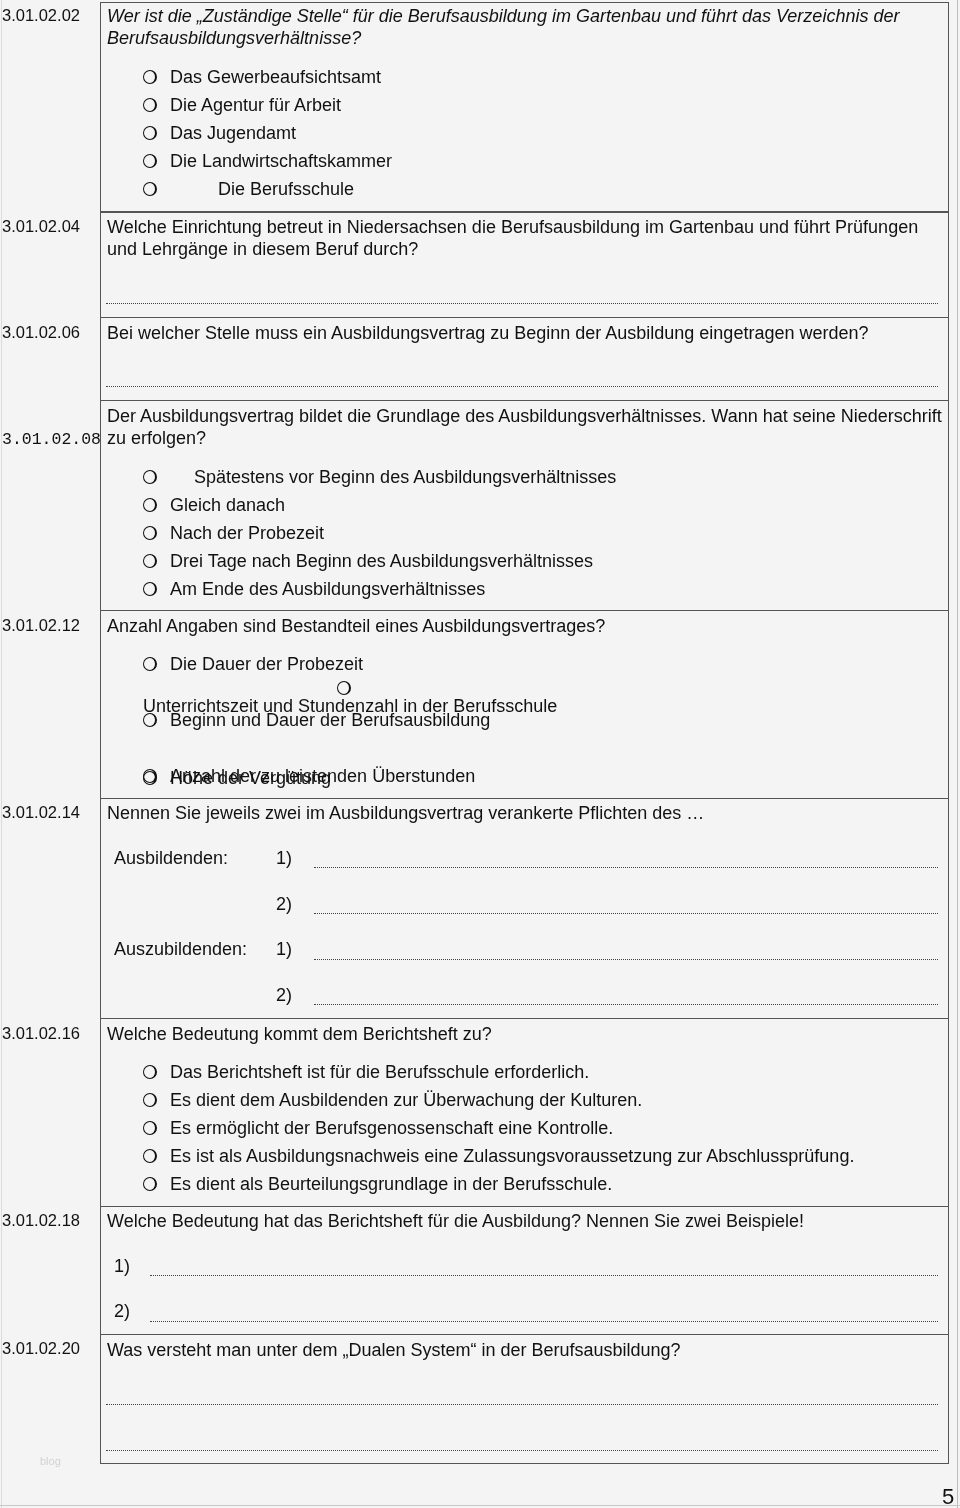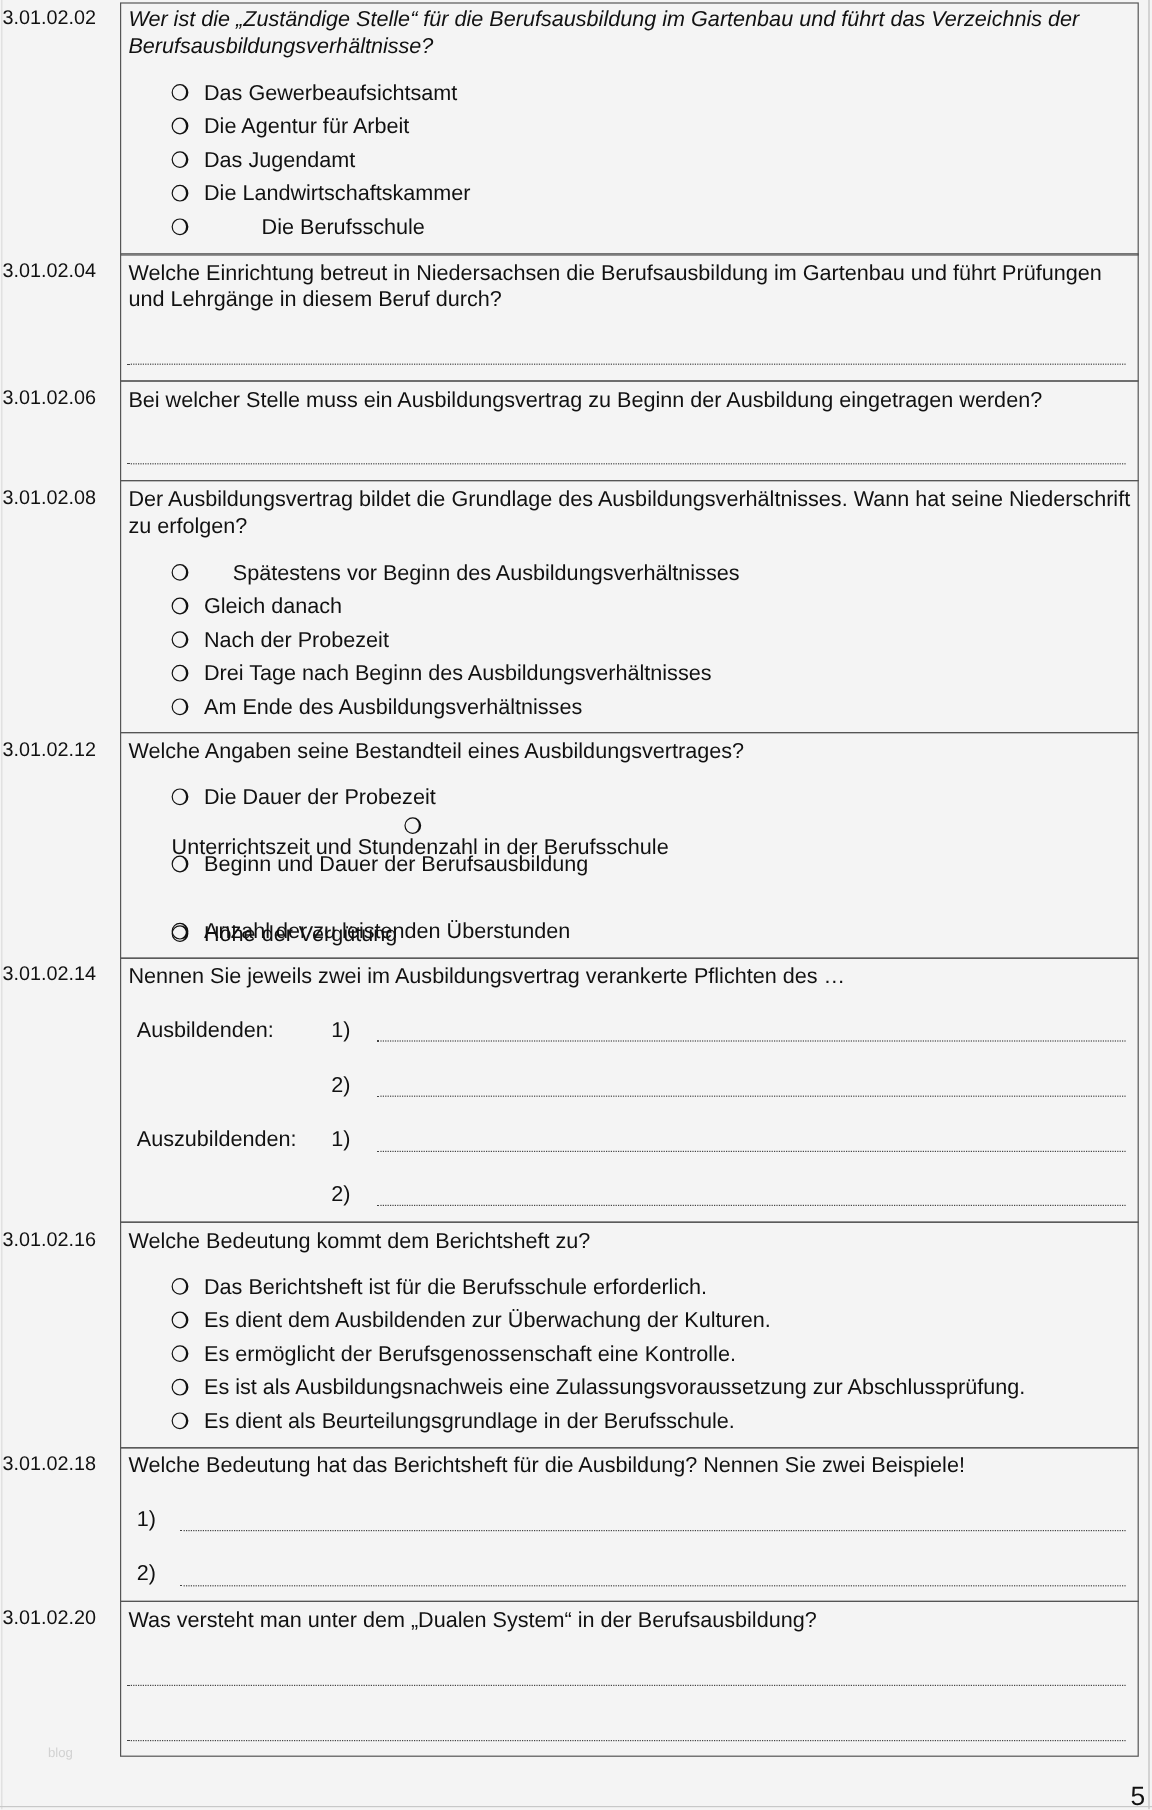--- a/index.html
+++ b/index.html
@@ -57,21 +57,21 @@
 <div class="qid" style="top:217px;">3.01.02.04</div>
 <div class="qtext" style="top:216px;">Welche Einrichtung betreut in Niedersachsen die Berufsausbildung im Gartenbau und führt Prüfungen und Lehrgänge in diesem Beruf durch?</div>
 <div class="dots" style="left:106px;width:832px;top:303px;"></div>
 
 <div class="box" style="top:317px;height:84px;border-top:1.5px solid #555;"></div>
 <div class="qid" style="top:323px;">3.01.02.06</div>
 <div class="qtext" style="top:322px;">Bei welcher Stelle muss ein Ausbildungsvertrag zu Beginn der Ausbildung eingetragen werden?</div>
 <div class="dots" style="left:106px;width:832px;top:386px;"></div>
 
 <div class="box" style="top:400px;height:211px;border-top:1.5px solid #555;"></div>
-<div class="qid" style="top:406px;">3.01.02.08</div>
+<div class="qid" style="top:430px;font-family:Liberation Mono, monospace;">3.01.02.08</div>
 <div class="qtext" style="top:405px;">Der Ausbildungsvertrag bildet die Grundlage des Ausbildungsverhältnisses. Wann hat seine Niederschrift zu erfolgen?</div>
 <div class="opt" style="top:466px;gap:24px;">
     <span class="radio"></span>
     <span>Spätestens vor Beginn des Ausbildungsverhältnisses</span>
   </div>
 <div class="opt" style="top:494px;">
     <span class="radio"></span>
     <span>Gleich danach</span>
   </div>
 <div class="opt" style="top:522px;">
@@ -82,21 +82,21 @@
     <span class="radio"></span>
     <span>Drei Tage nach Beginn des Ausbildungsverhältnisses</span>
   </div>
 <div class="opt" style="top:578px;">
     <span class="radio"></span>
     <span>Am Ende des Ausbildungsverhältnisses</span>
   </div>
 
 <div class="box" style="top:610px;height:189px;border-top:1.5px solid #555;"></div>
 <div class="qid" style="top:616px;">3.01.02.12</div>
-<div class="qtext" style="top:615px;">Welche Angaben seine Bestandteil eines Ausbildungsvertrages?</div>
+<div class="qtext" style="top:615px;">Anzahl Angaben sind Bestandteil eines Ausbildungsvertrages?</div>
 <div class="opt" style="top:653px;">
     <span class="radio"></span>
     <span>Die Dauer der Probezeit</span>
   </div>
 <div class="opt" style="top:681px;flex-direction:column;">
     <span class="radio"></span>
     <span>Unterrichtszeit und Stundenzahl in der Berufsschule</span>
   </div>
 <div class="opt" style="top:709px;">
     <span class="radio"></span>

